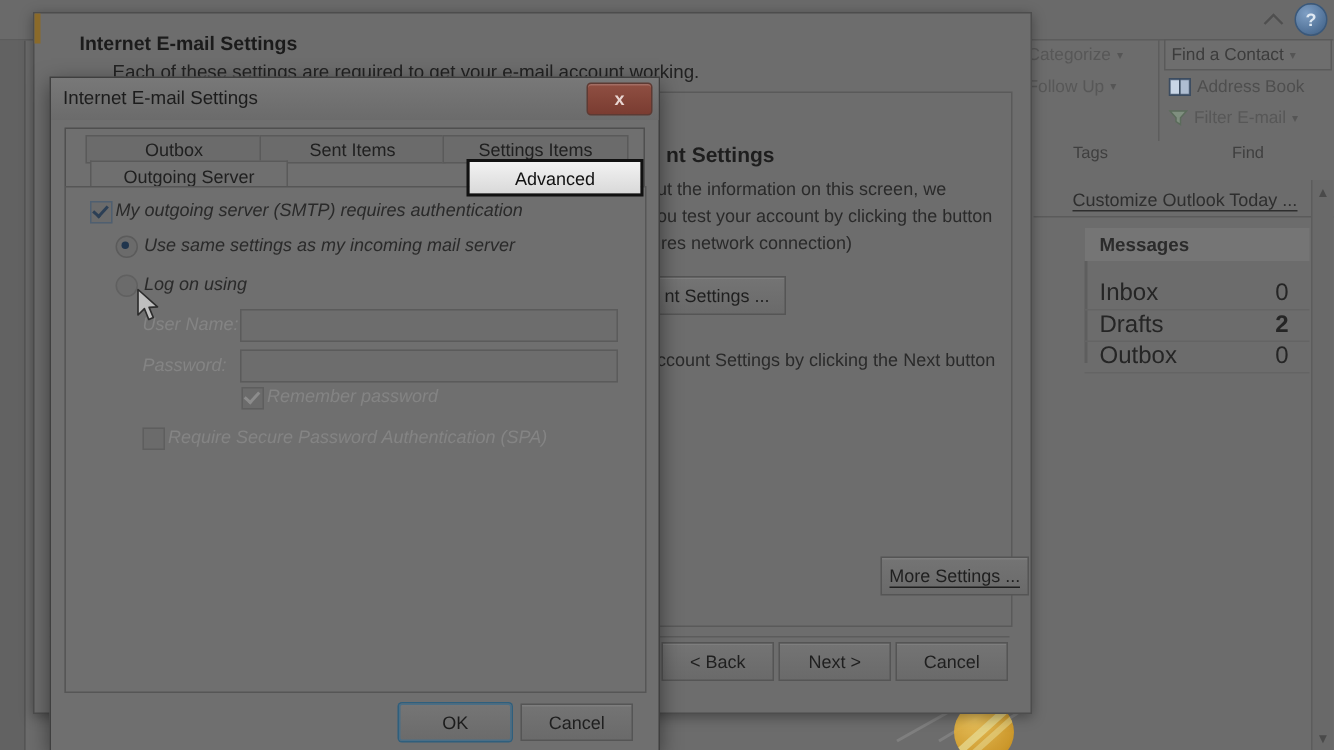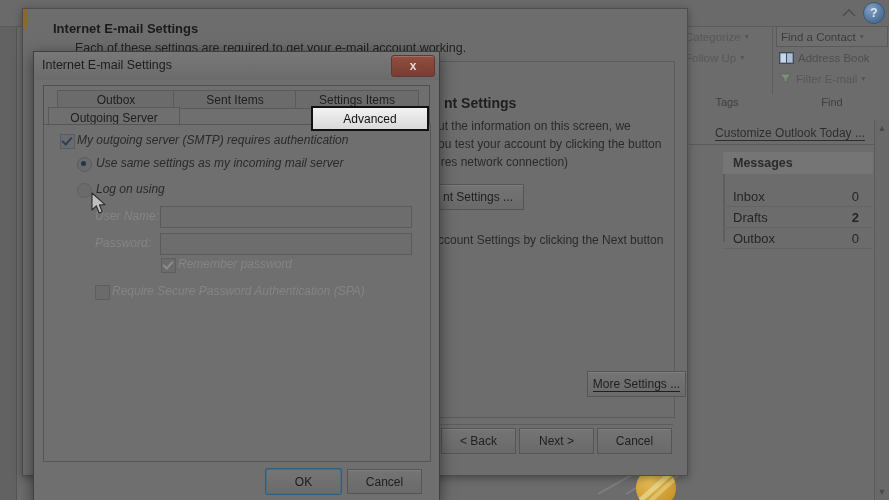--- a/index.html
+++ b/index.html
@@ -35,21 +35,21 @@
   .book-ico{width:15px;height:12px;margin-right:4px;display:inline-block;}
   .filter-ico{width:13px;height:11px;margin-right:4px;display:inline-block;}
 
   
   .today-link{position:absolute;right:6px;top:126px;width:186px;text-align:center;font-size:12px;color:#2e2e2e;}
   .today-link u{text-decoration:none;border-bottom:1px solid #2e2e2e;}
   .today-rule{position:absolute;right:0;top:144px;width:200px;height:1px;background:#5b5b5b;}
   .msg-panel{position:absolute;left:723px;top:152px;width:150px;}
   .msg-head{background:#757575;height:22px;display:flex;align-items:center;padding-left:10px;font-weight:bold;font-size:12.5px;color:#2b2b2b;}
   .msg-vline{position:absolute;left:723px;top:152px;width:2px;height:90px;background:#5e5e5e;}
-  .msg-row{display:flex;justify-content:space-between;align-items:center;height:20px;padding:0 14px 0 10px;border-bottom:1px solid #646464;font-size:13px;color:#252525;}
+  .msg-row{display:flex;justify-content:space-between;align-items:center;height:20px;padding:0 14px 0 10px;border-bottom:1px solid #646464;font-size:16px;color:#252525;}
   .msg-row .cnt{font-variant-numeric:tabular-nums;}
   .msg-row.bold .cnt{font-weight:bold;}
   .side-scroll{position:absolute;right:0;top:120px;width:14px;height:380px;background:#696969;border-left:1px solid #5c5c5c;}
   .side-scroll .arw{position:absolute;left:2px;width:10px;height:10px;color:#4a4a4a;font-size:9px;text-align:center;}
   .left-rail{position:absolute;left:0;top:0;width:16px;height:500px;background:#626262;border-right:1px solid #555;}
 
   
   .wm-cursor{position:absolute;left:625px;top:8px;width:60px;height:62px;opacity:.45;}
   .wm-logo{position:absolute;left:636px;top:468px;width:40px;height:40px;border-radius:50%;
      background:radial-gradient(circle at 35% 30%,#f0c558,#d49b25 72%,#b57e16);opacity:.92;overflow:hidden;}
@@ -287,21 +287,21 @@
     <div class="tab" style="left:14px;top:0;width:116px;">
       <span>Outbox</span>
     </div>
     <div class="tab" style="left:130px;top:0;width:122px;">
       <span>Sent Items</span>
     </div>
     <div class="tab" style="left:252px;top:0;width:122px;">
       <span>Settings Items</span>
     </div>
 
-    <div class="tab active" style="left:5px;top:17px;width:130px;">
+    <div class="tab active" style="left:17px;top:17px;width:130px;">
       <span>Outgoing Server</span>
     </div>
     <div class="tab hover" style="left:268px;top:16px;width:114px;">
       <span>Advanced</span>
     </div>
   </div>
 
   <div class="panel">
     <div class="cb checked" style="left:16px;top:9px;"></div>
     <div class="lbl" style="left:33px;top:8px;">My outgoing server (SMTP) requires authentication</div>

